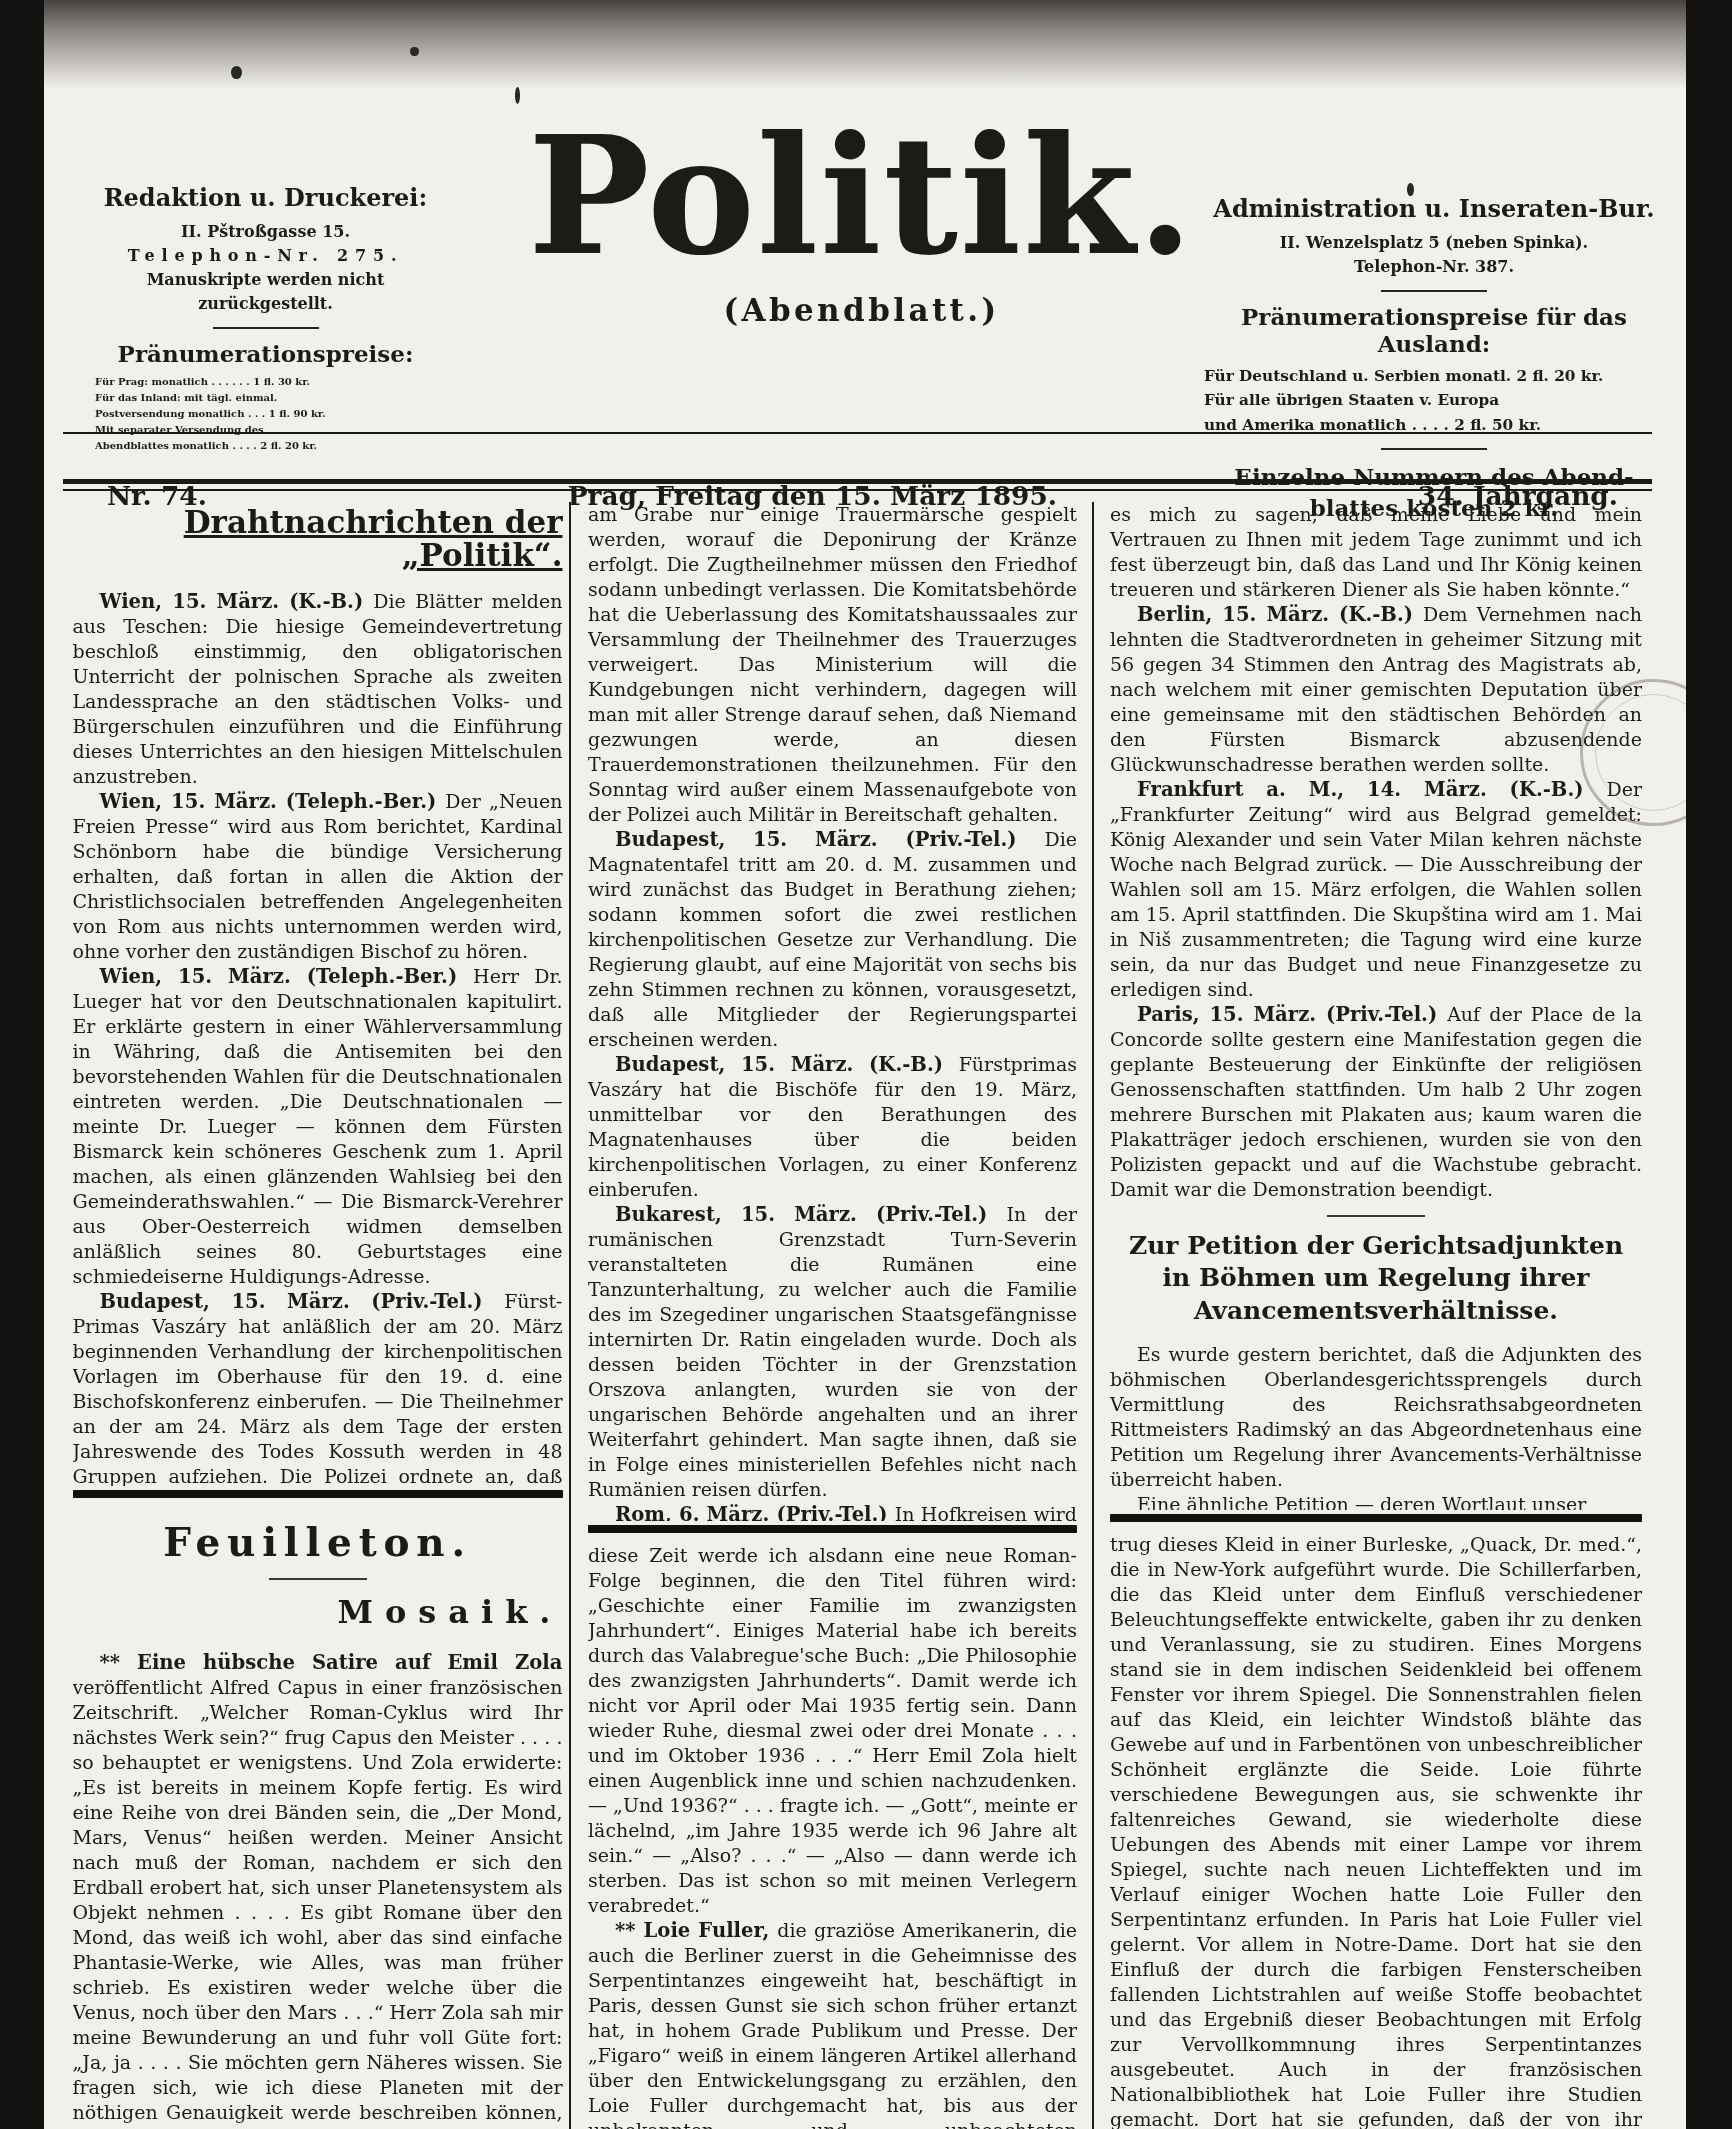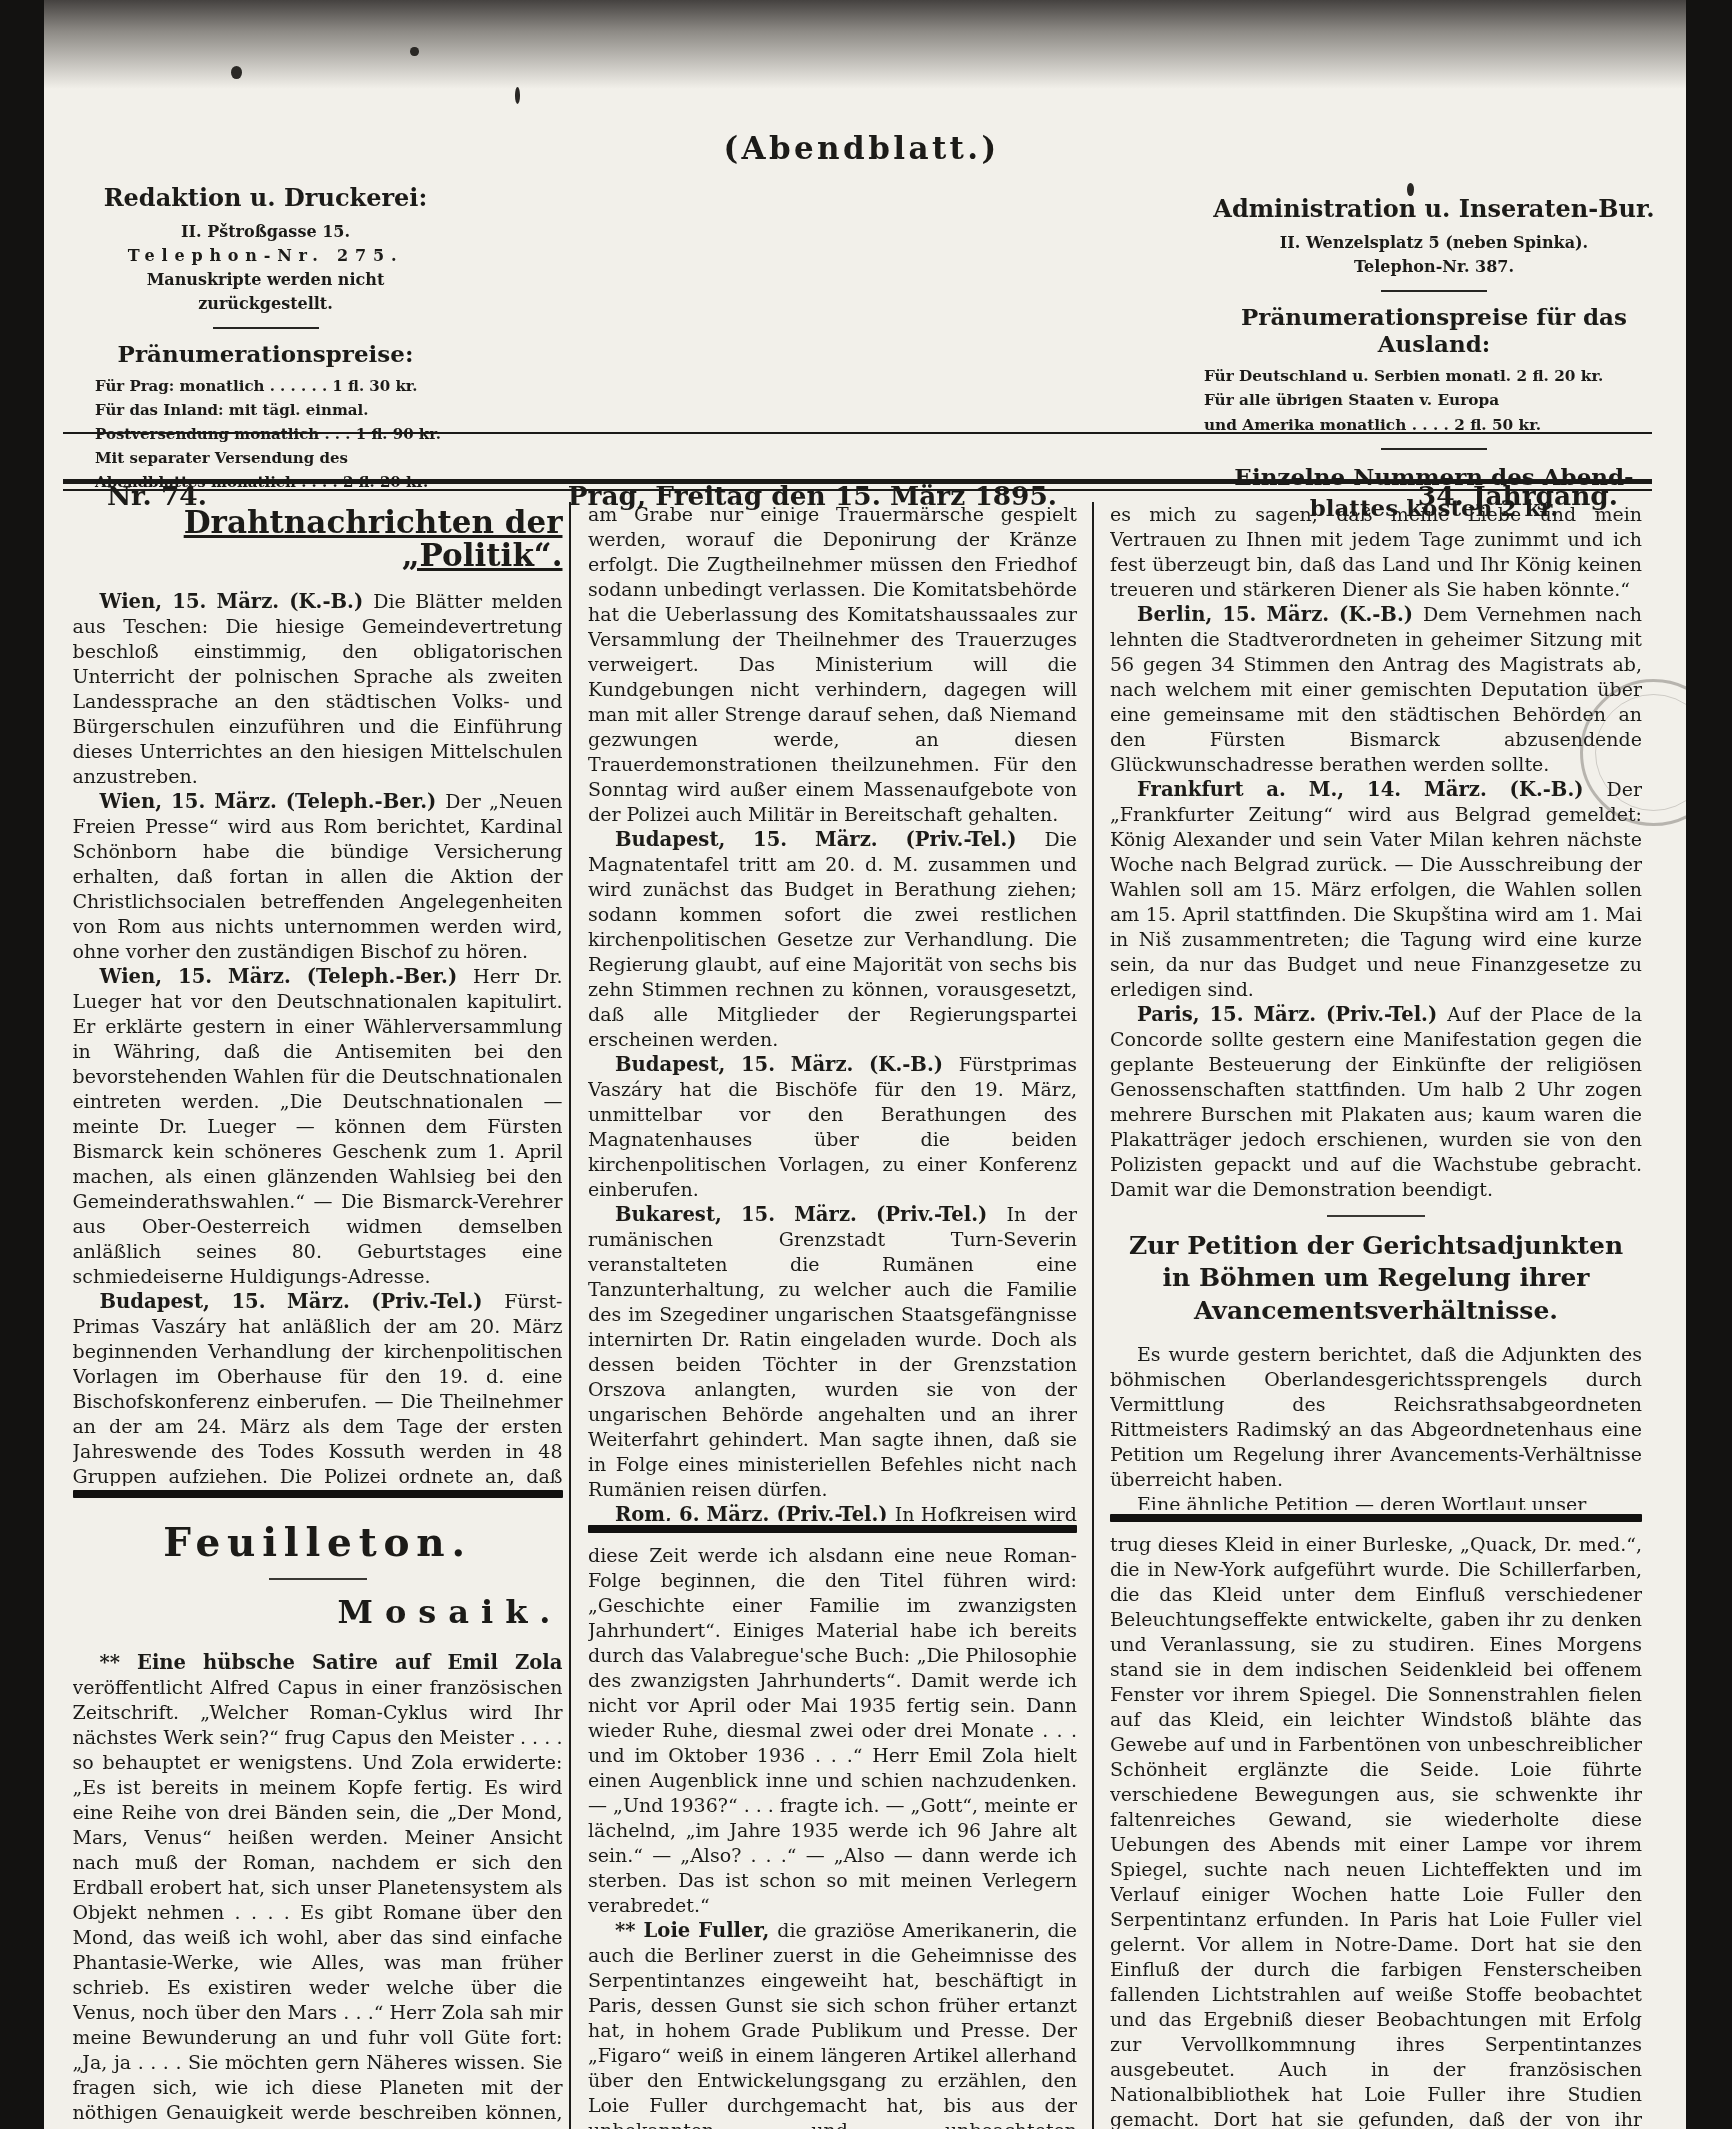--- a/index.html
+++ b/index.html
@@ -23,21 +23,21 @@
   }
   
   .mh-block { position: absolute; text-align: center; }
   .mh-left  { left: 51px; top: 183px; width: 341px; }
   .mh-right { left: 1160px; top: 194px; width: 460px; }
   .mh-h { font-weight: bold; font-size: 24px; margin-bottom: 7.7px; }
   .mh-line { font-weight: bold; font-size: 16px; line-height: 1.5; }
   .mh-spaced { letter-spacing: 6.8px; }
   .mh-rule { width: 106px; height: 2.1px; background: #262522; margin: 11px auto; }
   .mh-prices-h { font-weight: bold; font-size: 23px; margin: 4.3px 0 6.8px; }
-  .mh-price { text-align: left; font-weight: bold; font-size: 15px; line-height: 1.6; white-space: nowrap; }
+  .mh-price { text-align: left; font-weight: bold; font-size: 10px; line-height: 1.6; white-space: nowrap; }
   .mh-right .mh-price { font-size: 15.3px; }
   .single-copy { font-weight: bold; font-size: 23px; line-height: 1.35; margin-top: 2.6px; }
   .title-wrap { position: absolute; left: 417px; top: 115px; width: 801px; text-align: center; }
   .title { font-weight: bold; font-size: 162px; line-height: 1.0; letter-spacing: 1.7px; }
   .subtitle { font-weight: bold; font-size: 31px; letter-spacing: 3.4px; margin-top: 15.3px; }
   
   .rule { position: absolute; left: 19px; right: 34px; background: #1b1a18; }
   .rule-top { top: 432px; height: 2.1px; }
   .rule-mid-thick { top: 479px; height: 4.7px; }
   .rule-mid-thin { top: 489px; height: 1.7px; }
@@ -114,20 +114,21 @@
 
     <div class="mh-price">Für Prag: monatlich . . . . . . 1 fl. 30 kr.</div>
         <div class="mh-price">Für das Inland: mit tägl. einmal.</div>
         <div class="mh-price">Postversendung monatlich . . . 1 fl. 90 kr.</div>
         <div class="mh-price">Mit separater Versendung des</div>
         <div class="mh-price">Abendblattes monatlich . . . . 2 fl. 20 kr.</div>
       </div>
   </div>
 
   <div class="title-wrap">
+    <div class="title">Politik.</div>
     <div class="subtitle">(Abendblatt.)</div>
   </div>
 
   <div class="mh-block mh-right">
     <div class="mh-h">Administration u. Inseraten-Bur.</div>
     <div class="mh-line">II. Wenzelsplatz 5 (neben Spinka).</div>
     <div class="mh-line">Telephon-Nr. 387.</div>
     <div class="mh-rule"></div>
     <div class="mh-prices-h">Pränumerationspreise für das Ausland:</div>
     <div>

